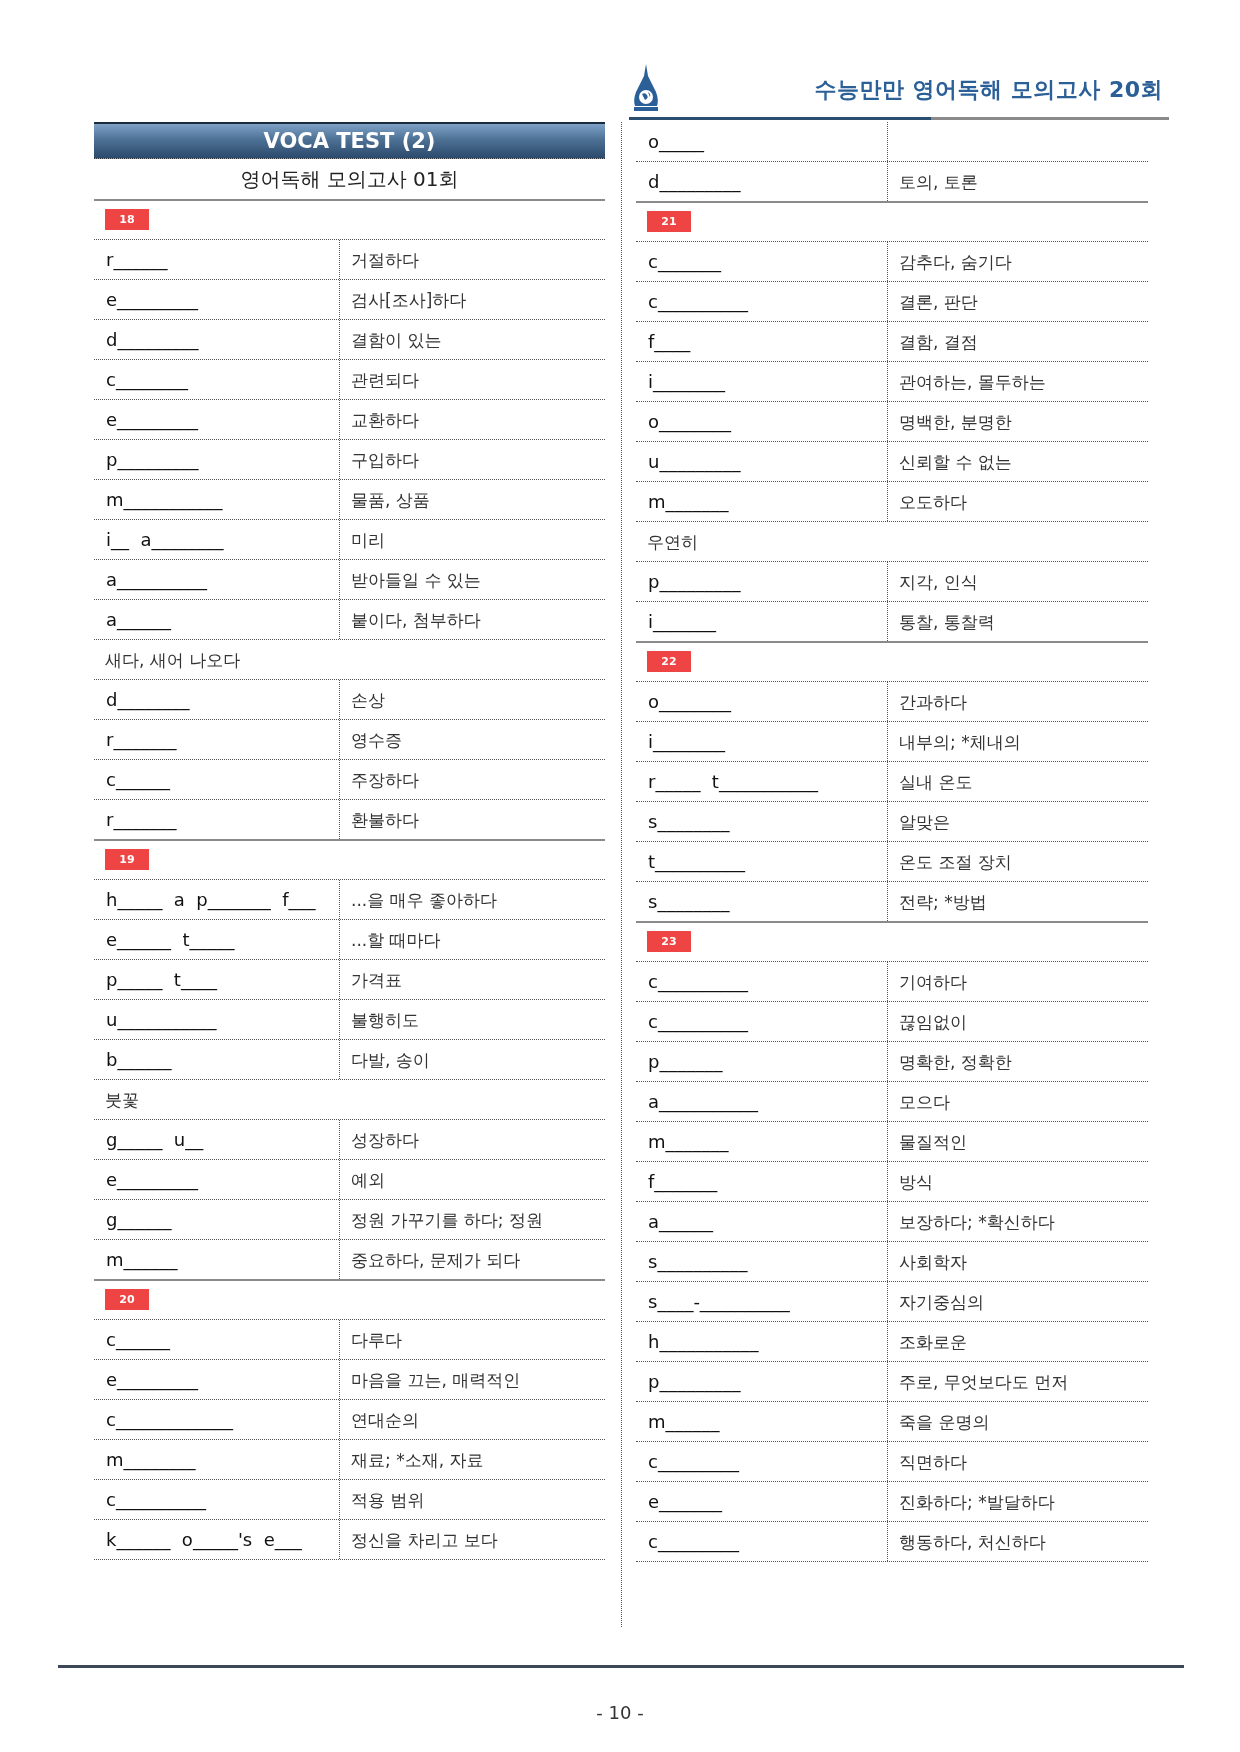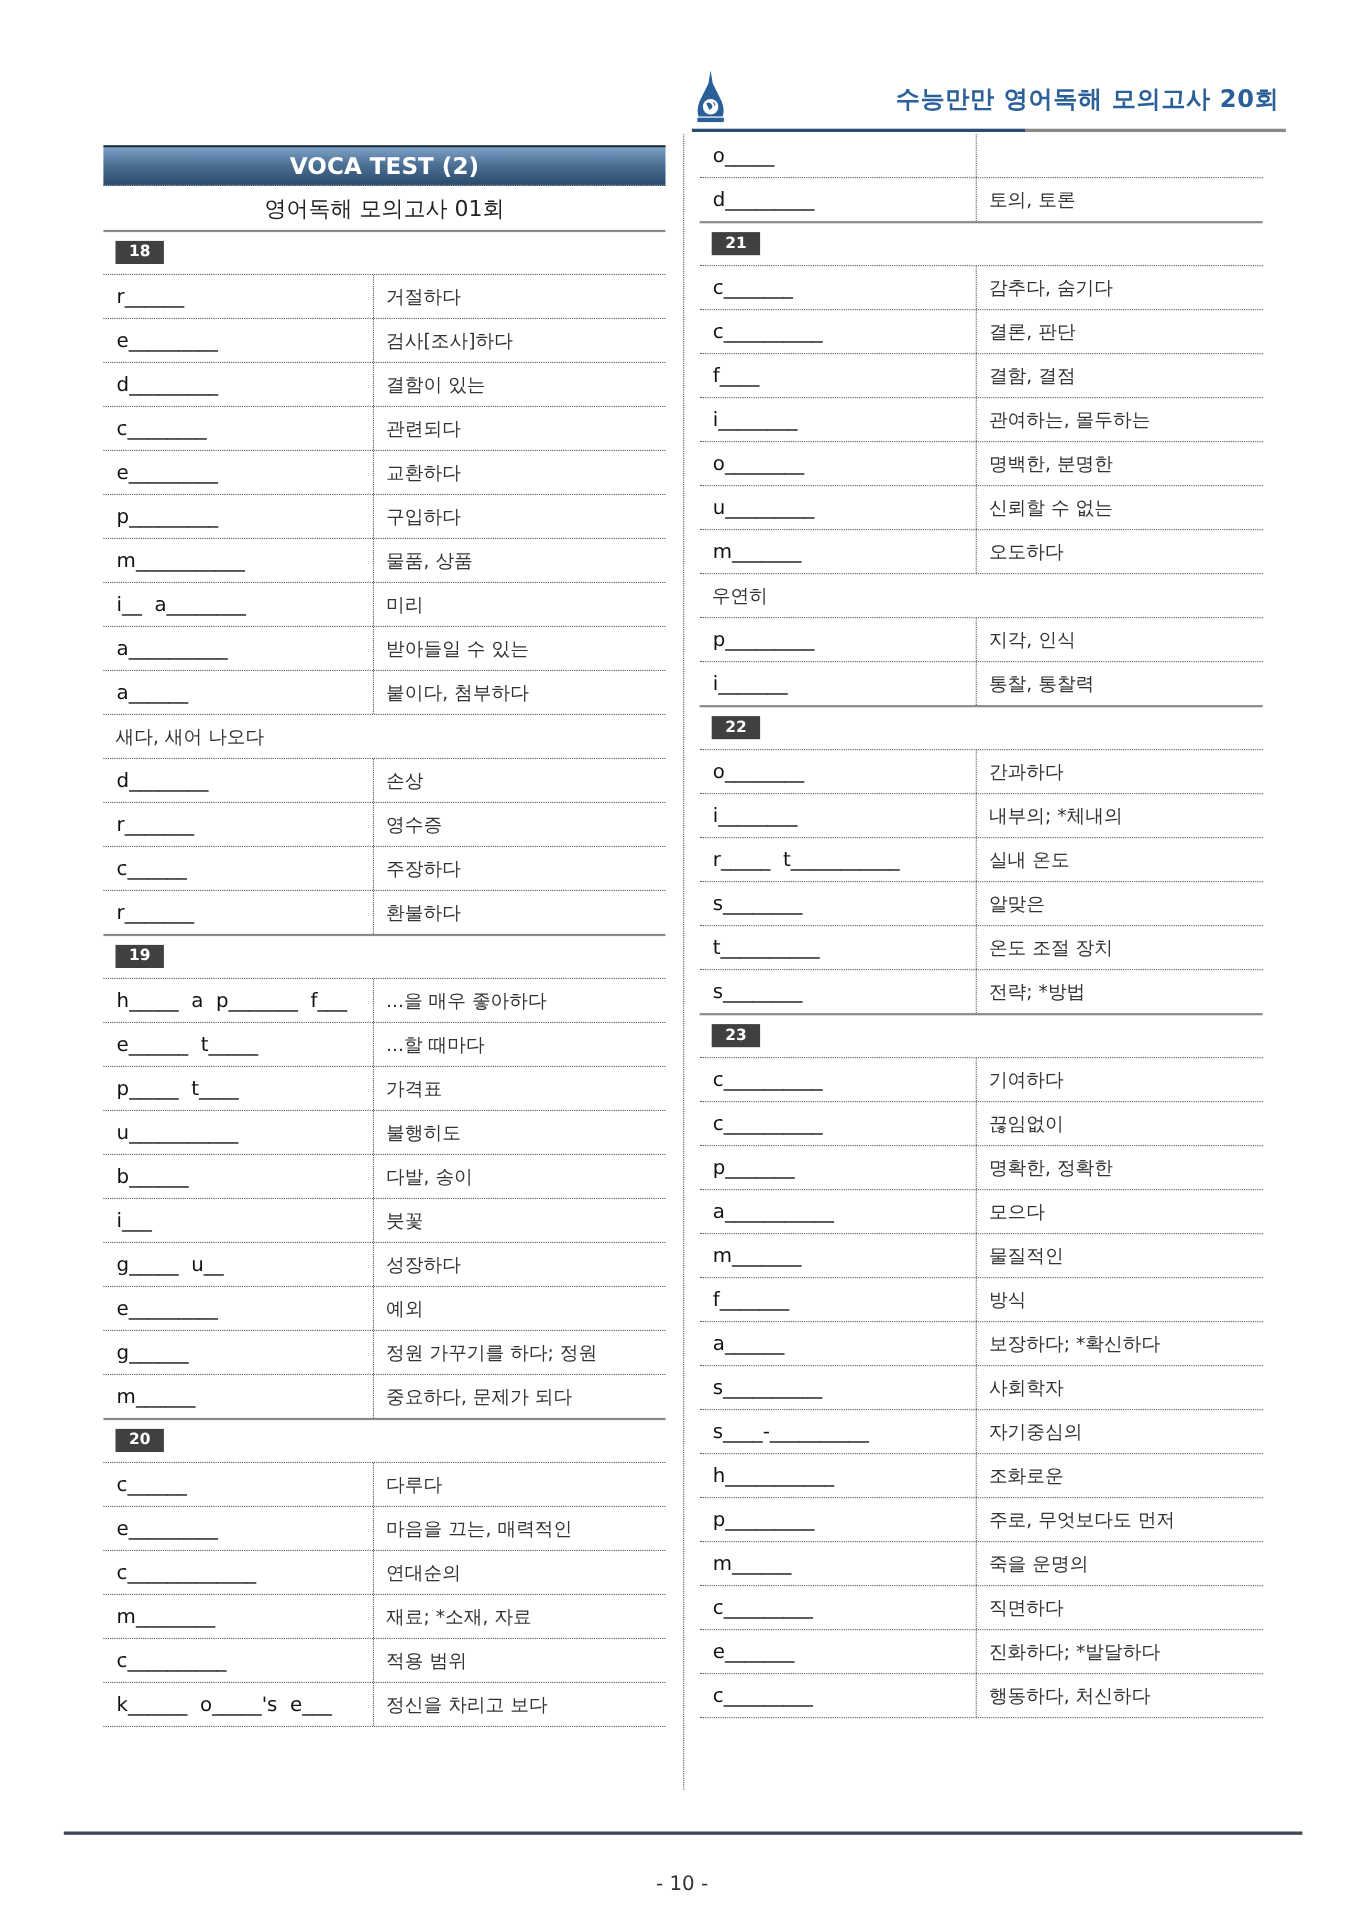--- a/index.html
+++ b/index.html
@@ -13,27 +13,27 @@
   .header .rule { position: absolute; left: 0; bottom: 0; height: 3px; width: 540px;
                   background: linear-gradient(to right, #2b4d72 0, #2b4d72 56%, #8a8a8a 56%, #8a8a8a 100%); }
 
   .col { position: absolute; top: 122px; }
   .col.left { left: 94px; width: 511px; }
   .col.right { left: 636px; width: 512px; }
   .vsep { position: absolute; left: 621px; top: 122px; height: 1505px; border-left: 1px dotted #555; }
 
   .banner { height: 34px; line-height: 34px; text-align: center; color: #fff; font-weight: bold; font-size: 21px;
             background: linear-gradient(to bottom, #7ea1c7 0%, #4e7196 45%, #2b4a6c 100%);
-            border-top: 2px solid #1a2b3c; border-bottom: 1px dotted #333; margin-top: 10px; }
+            border-top: 2px solid #1a2b3c; border-bottom: 1px dotted #333; }
   .subtitle { height: 40px; line-height: 40px; text-align: center; font-size: 20px; color: #222;
               border-bottom: 2px solid #8a8a8a; }
 
   .sec-head { height: 38px; border-bottom: 1px dotted #555; position: relative; }
   .sec-badge { position: absolute; left: 11px; top: 8px; width: 44px; height: 21px; line-height: 21px;
-               background: #404040; color: #fff; font-weight: bold; font-size: 14px; text-align: center; }
+               background: #ef4444; color: #fff; font-weight: bold; font-size: 11px; text-align: center; }
 
   .row { display: flex; border-bottom: 1px dotted #555; height: 39px; align-items: center; }
   .row.tall { height: 53px; }
   .row.endsec { border-bottom: 2px solid #8a8a8a; }
   .row .en { width: 246px; box-sizing: border-box; padding-left: 12px; font-size: 18px; color: #111;
              align-self: stretch; display: flex; align-items: center; border-right: 1px dotted #555; white-space: pre; }
   .col.right .row .en { width: 252px; }
   .row .ko { flex: 1; padding-left: 11px; font-size: 17px; color: #333; line-height: 24px; }
 
   .footer-rule { position: absolute; left: 58px; top: 1665px; width: 1126px; height: 3px; background: #3c4858; }
@@ -141,21 +141,20 @@
         </div>
         <div class="row">
           <div class="en">u___________</div>
           <div class="ko">불행히도</div>
         </div>
         <div class="row">
           <div class="en">b______</div>
           <div class="ko">다발, 송이</div>
         </div>
         <div class="row">
-          <div class="en">i___</div>
           <div class="ko">붓꽃</div>
         </div>
         <div class="row">
           <div class="en">g_____  u__</div>
           <div class="ko">성장하다</div>
         </div>
         <div class="row">
           <div class="en">e_________</div>
           <div class="ko">예외</div>
         </div>

